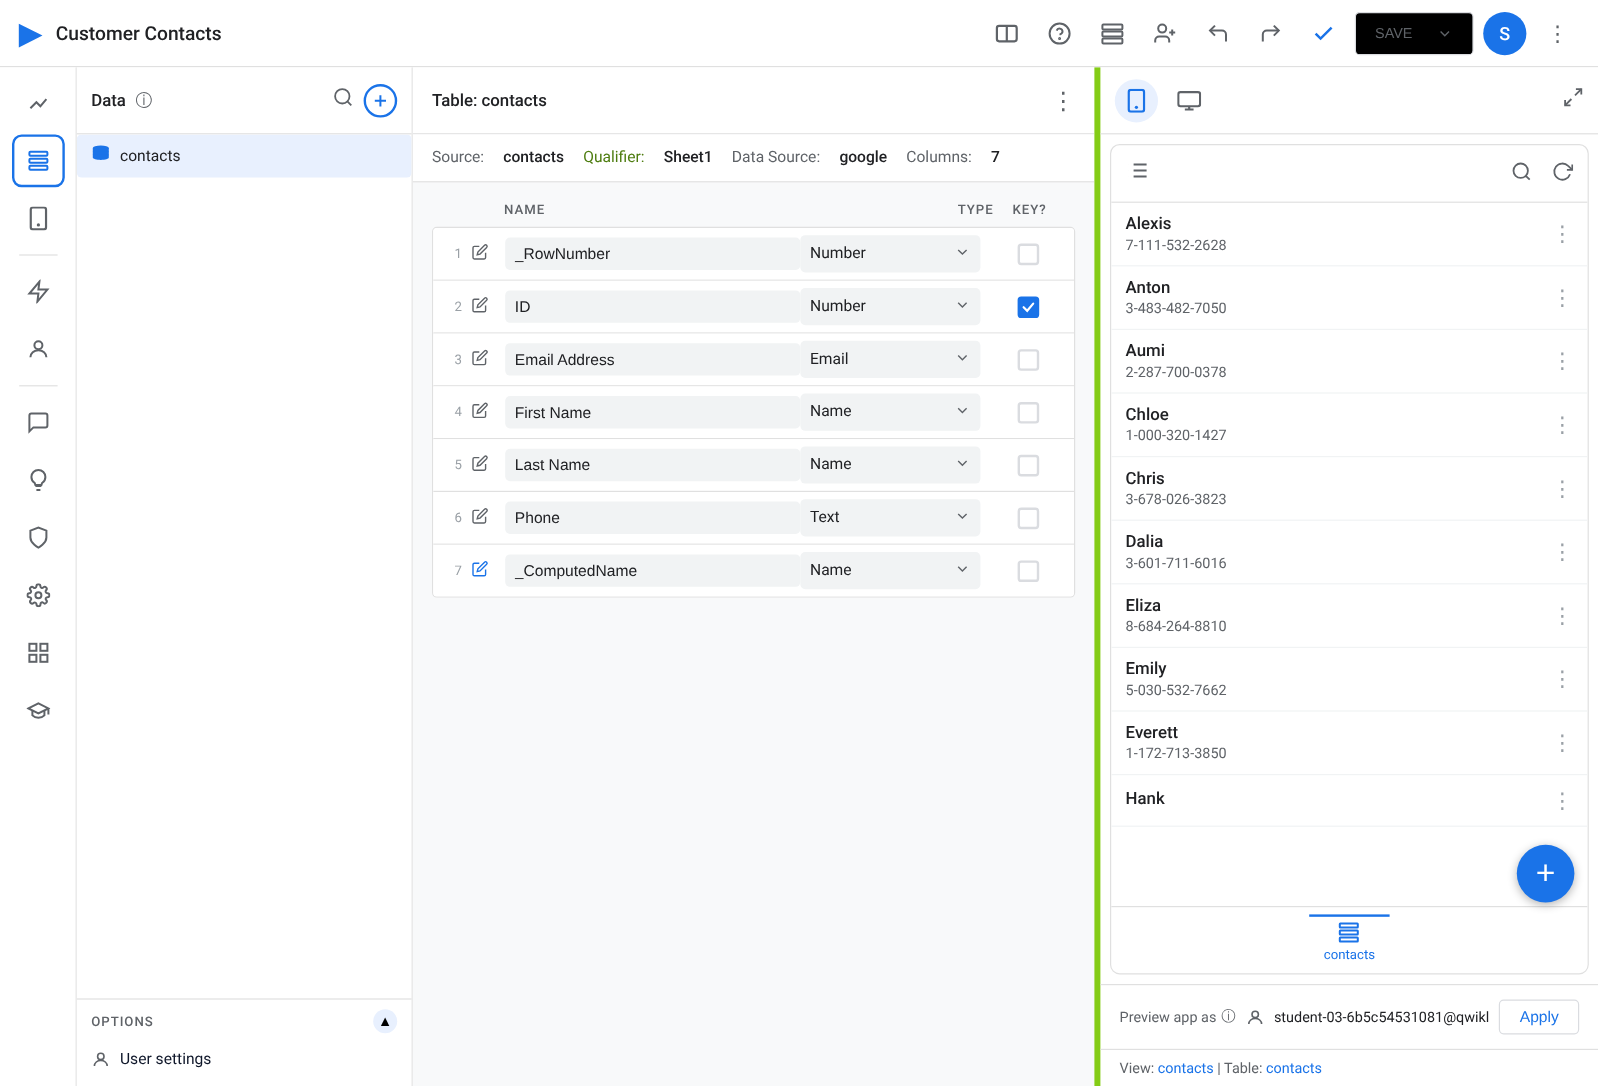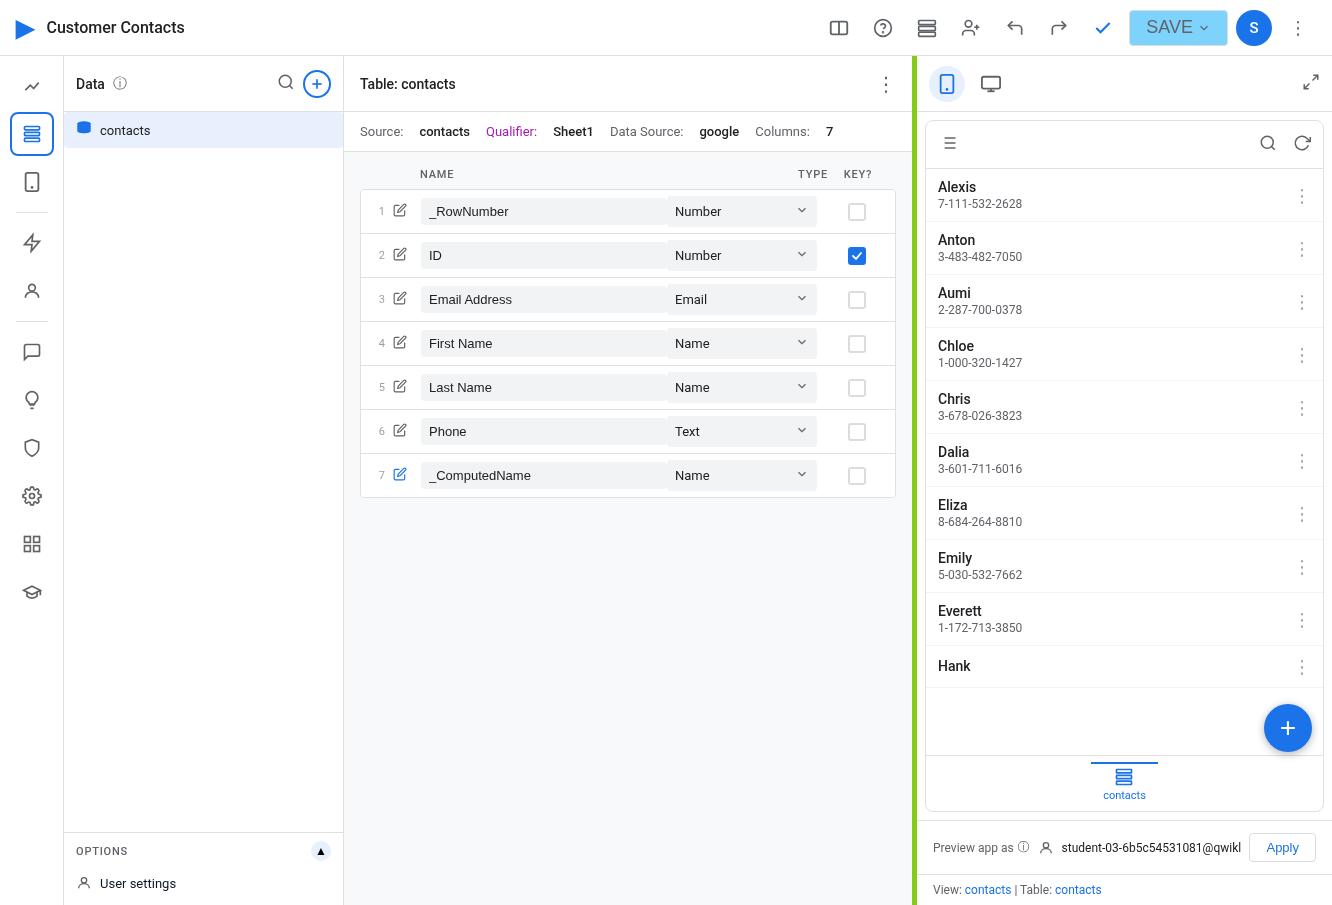--- a/index.html
+++ b/index.html
@@ -4,21 +4,21 @@
   <style>
     * { box-sizing: border-box; margin: 0; padding: 0; }
     body { font-family: 'Roboto', Arial, sans-serif; font-size: 13px; background: #f8f9fa; display: flex; flex-direction: column; height: 905px; width: 1332px; overflow: hidden; }
 
     
     .top-bar { height: 56px; background: #fff; border-bottom: 1px solid #e0e0e0; display: flex; align-items: center; padding: 0 16px; gap: 12px; flex-shrink: 0; }
     .top-bar-logo { color: #1a73e8; font-size: 22px; font-weight: bold; }
     .top-bar-title { font-size: 16px; font-weight: 500; color: #202124; flex: 1; }
     .top-bar-actions { display: flex; align-items: center; gap: 8px; }
     .top-bar-icon-btn { width: 36px; height: 36px; border-radius: 50%; border: none; background: transparent; cursor: pointer; display: flex; align-items: center; justify-content: center; color: #5f6368; font-size: 18px; }
-    .save-btn { height: 36px; border: 1px solid #dadce0; border-radius: 4px; background: #7dd3fc; color: #5f6368; padding: 0 16px; cursor: pointer; font-size: 18px; display: flex; align-items: center; gap: 4px; }
+    .save-btn { height: 36px; border: 1px solid #dadce0; border-radius: 4px; background: #000000; color: #5f6368; padding: 0 16px; cursor: pointer; font-size: 12px; display: flex; align-items: center; gap: 20px; }
     .avatar { width: 36px; height: 36px; border-radius: 50%; background: #1a73e8; color: #fff; display: flex; align-items: center; justify-content: center; font-size: 15px; font-weight: 500; cursor: pointer; }
 
     
     .main-layout { display: flex; flex: 1; overflow: hidden; }
 
     
     .left-sidebar { width: 64px; background: #fff; border-right: 1px solid #e0e0e0; display: flex; flex-direction: column; align-items: center; padding: 8px 0; gap: 4px; flex-shrink: 0; }
     .sidebar-icon { width: 44px; height: 44px; border-radius: 8px; display: flex; align-items: center; justify-content: center; color: #5f6368; font-size: 18px; cursor: pointer; }
     .sidebar-icon.active-outline { border: 2px solid #1a73e8; border-radius: 8px; color: #1a73e8; }
     .sidebar-divider { width: 32px; height: 1px; background: #e0e0e0; margin: 4px 0; }
@@ -281,21 +281,21 @@
   <div class="main-content">
 
     <div class="table-header">
       <span style="font-size:14px; font-weight:500; color:#202124;">Table: contacts</span>
       <span style="margin-left:auto; color:#5f6368; font-size:20px; cursor:pointer;">⋮</span>
     </div>
 
     <div class="table-meta">
       <span style="color:#5f6368;">Source:</span>
       <span class="meta-value">contacts</span>
-      <span style="color:#a21caf;text-align:center;">Qualifier:</span>
+      <span style="color:#4d7c0f;text-align:center;">Qualifier:</span>
       <span class="meta-value">Sheet1</span>
       <span style="color:#5f6368;">Data Source:</span>
       <span class="meta-value">google</span>
       <span style="color:#5f6368;">Columns:</span>
       <span class="meta-value">7</span>
     </div>
 
     <div class="table-area">
 
       <div class="columns-header">

